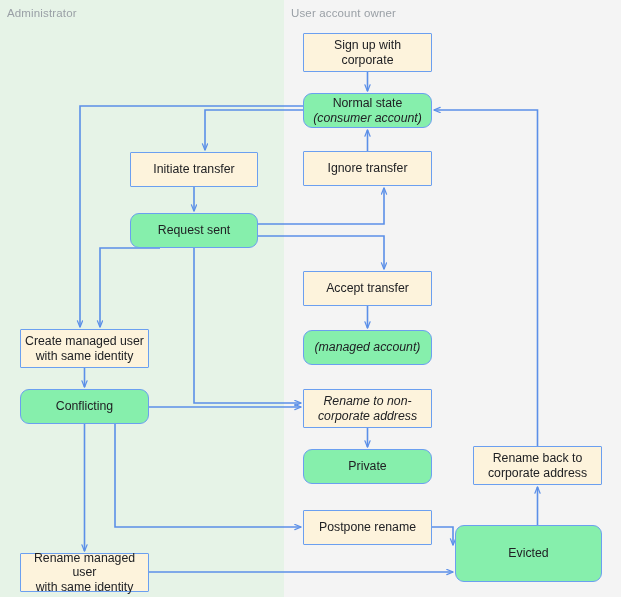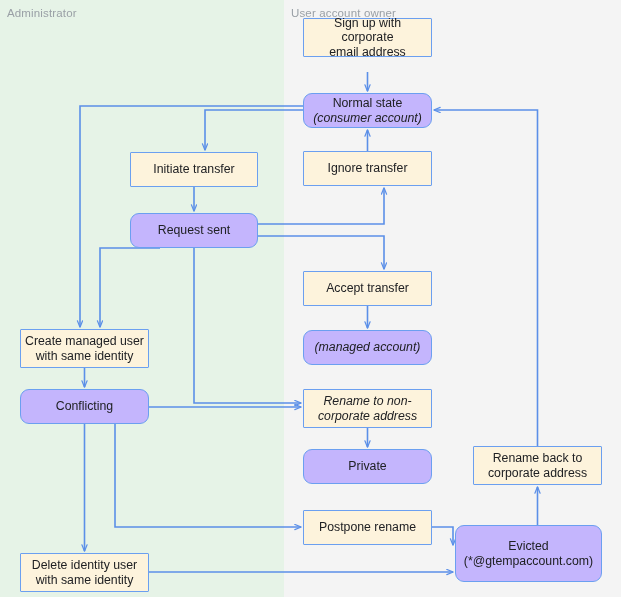--- a/index.html
+++ b/index.html
@@ -4,21 +4,21 @@
 <style>
   html,body{margin:0;padding:0;background:#ffffff;}
   body{font-family:"Liberation Sans","DejaVu Sans",sans-serif;}
   #canvas{position:relative;width:621px;height:606px;overflow:hidden;background:#ffffff;}
   .lane{position:absolute;top:0;}
   .lane-label{position:absolute;font-size:11.5px;color:#9aa0a6;letter-spacing:.15px;}
   .node{position:absolute;box-sizing:border-box;display:flex;align-items:center;
         justify-content:center;text-align:center;font-size:12.3px;color:#202124;
         line-height:14.5px;padding:2px 4px;}
   .proc{background:#fdf3dc;border:1px solid #6b9ff0;border-radius:1px;}
-  .state{background:#c4b5fd;border:1px solid #6b9ff0;border-radius:9px;}
+  .state{background:#86efac;border:1px solid #6b9ff0;border-radius:9px;}
   .node em{}
   .node .ln{display:block;}
   svg.edges{position:absolute;left:0;top:0;width:621px;height:606px;pointer-events:none;}
 </style>
 </head>
 <body>
 
 <div id="canvas">
   <div id="lanes">
       <div class="lane" style="left: 0px; top: 0px; width: 284px; height: 597px; background: rgb(230, 243, 231);"></div>
@@ -48,24 +48,23 @@
         <path d="M115,424 L115,527 L301,527" fill="none" stroke="#5b8fe8" stroke-width="1.6" stroke-linejoin="miter" marker-end="url(#ah)"></path>
         <path d="M84.5,424 L84.5,551" fill="none" stroke="#5b8fe8" stroke-width="1.6" stroke-linejoin="miter" marker-end="url(#ah)"></path>
         <path d="M367.5,428 L367.5,447" fill="none" stroke="#5b8fe8" stroke-width="1.6" stroke-linejoin="miter" marker-end="url(#ah)"></path>
         <path d="M432,527 L453,527 L453,545" fill="none" stroke="#5b8fe8" stroke-width="1.6" stroke-linejoin="miter" marker-end="url(#ah)"></path>
         <path d="M149,572 L453,572" fill="none" stroke="#5b8fe8" stroke-width="1.6" stroke-linejoin="miter" marker-end="url(#ah)"></path>
         <path d="M537.5,525 L537.5,487" fill="none" stroke="#5b8fe8" stroke-width="1.6" stroke-linejoin="miter" marker-end="url(#ah)"></path>
         <path d="M537.5,446 L537.5,110 L434,110" fill="none" stroke="#5b8fe8" stroke-width="1.6" stroke-linejoin="miter" marker-end="url(#ah)"></path>
       </g>
   </svg>
   <div id="nodes">
-      <div class="node proc" style="left: 303px; top: 18px; width: 129px; height: 39px;">
+      <div class="node proc" style="left: 303px; top: 33px; width: 129px; height: 39px;">
         <div>
           <span class="ln">Sign up with corporate</span>
-          <span class="ln">email address</span>
         </div>
       </div>
       <div class="node state" style="left: 303px; top: 93px; width: 129px; height: 35px;">
         <div>
           <span class="ln">Normal state</span>
           <span class="ln"><em>(consumer account)</em></span>
         </div>
       </div>
       <div class="node proc" style="left: 303px; top: 151px; width: 129px; height: 35px;">
         <div>
@@ -100,21 +99,20 @@
       </div>
       <div class="node proc" style="left: 473px; top: 446px; width: 129px; height: 39px; text-align: center;">
         <div>
           <span class="ln">Rename back to</span>
           <span class="ln">corporate address</span>
         </div>
       </div>
       <div class="node state" style="left: 455px; top: 525px; width: 147px; height: 57px;">
         <div>
           <span class="ln">Evicted</span>
-          <span class="ln">(*@gtempaccount.com)</span>
         </div>
       </div>
       <div class="node proc" style="left: 130px; top: 152px; width: 128px; height: 35px;">
         <div>
           <span class="ln">Initiate transfer</span>
         </div>
       </div>
       <div class="node state" style="left: 130px; top: 213px; width: 128px; height: 35px;">
         <div>
           <span class="ln">Request sent</span>
@@ -126,18 +124,18 @@
           <span class="ln">with same identity</span>
         </div>
       </div>
       <div class="node state" style="left: 20px; top: 389px; width: 129px; height: 35px; text-align: right;">
         <div>
           <span class="ln">Conflicting</span>
         </div>
       </div>
       <div class="node proc" style="left: 20px; top: 553px; width: 129px; height: 39px;">
         <div>
-          <span class="ln">Delete identity user</span>
+          <span class="ln">Rename managed user</span>
           <span class="ln">with same identity</span>
         </div>
       </div>
     </div>
 </div>
 
 </body></html>

